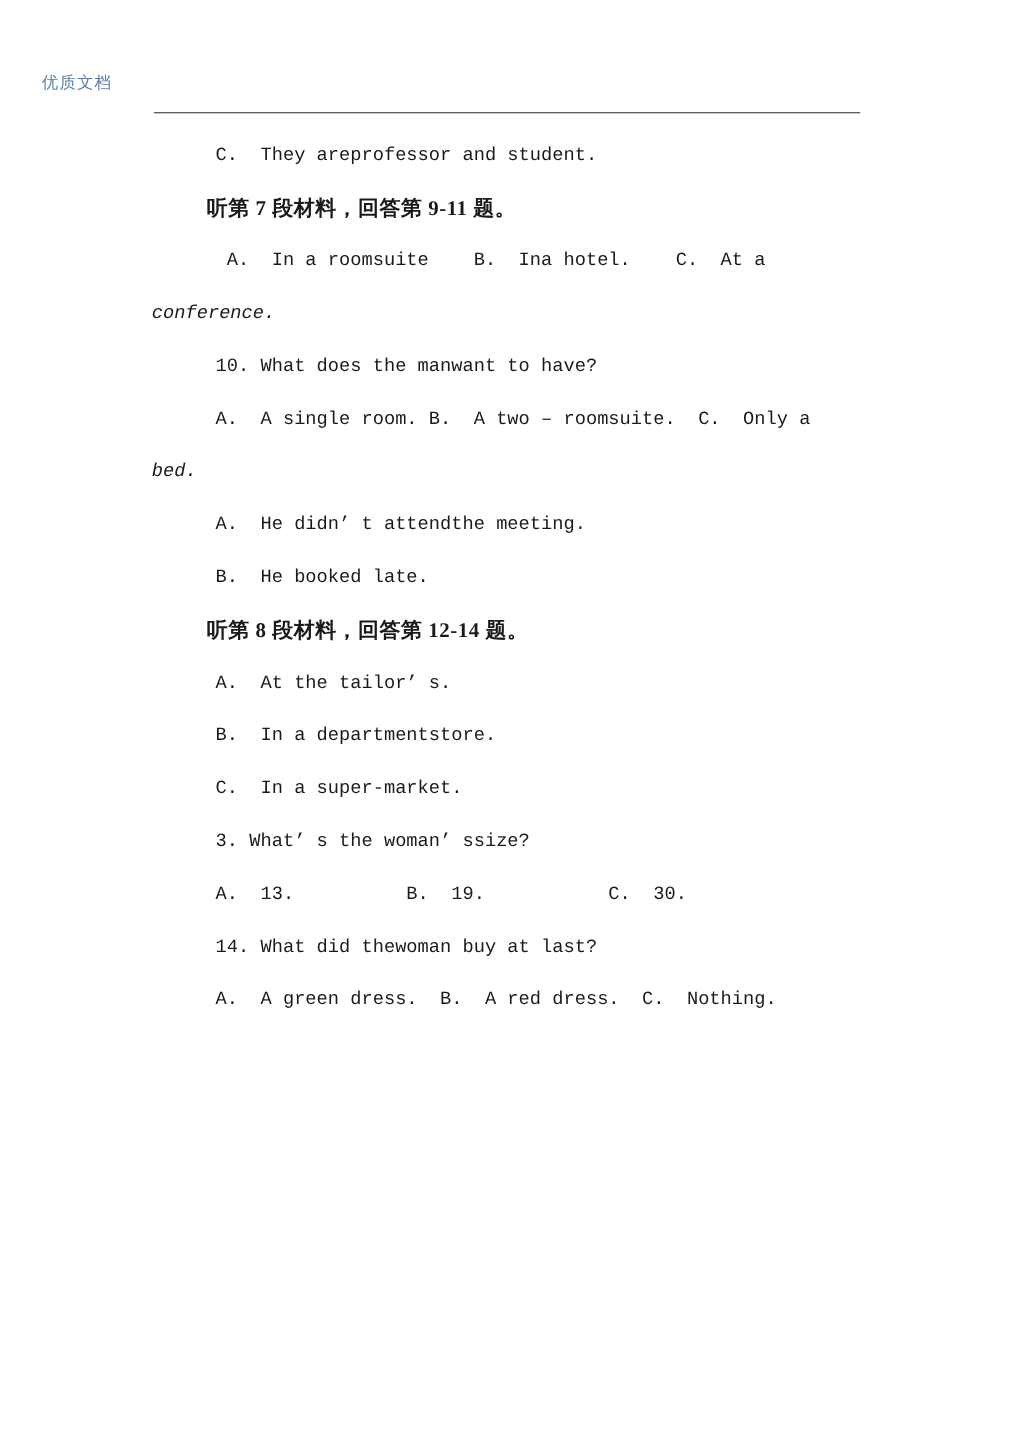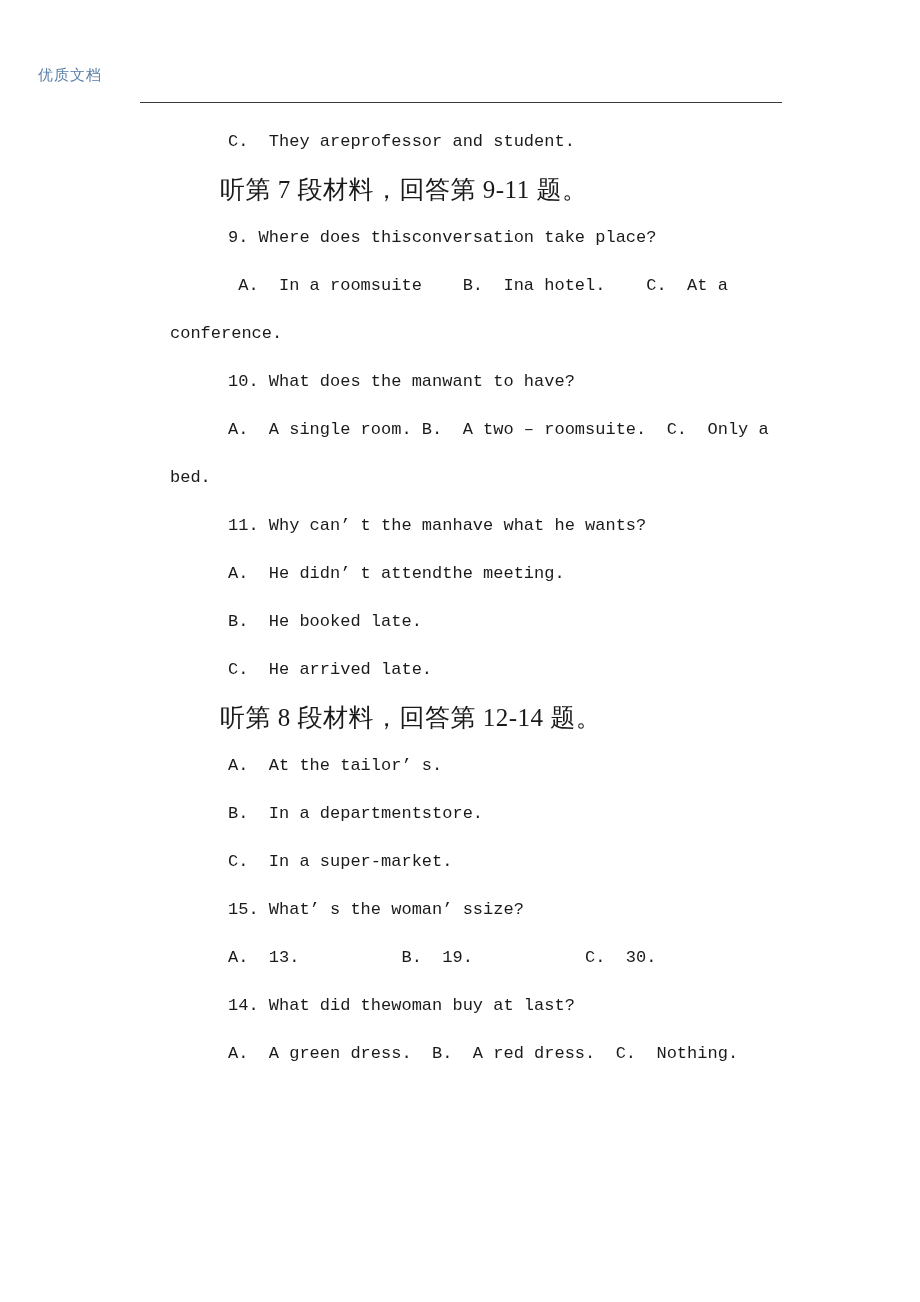--- a/index.html
+++ b/index.html
@@ -47,67 +47,65 @@
     top: 118px;
     left: 138px;
     width: 664px;
   }
   .line {
     font-size: 17px;
     line-height: 48px;
     color: #1a1a1a;
     white-space: pre;
     letter-spacing: 0px;
-    margin-left: 32px;
   }
   
   .line.indent {
     padding-left: 58px;
   }
   
   .line.flush {
     padding-left: 0;
+    font-style: italic;
   }
   
   .line.cn {
     font-family: "Liberation Serif", "DejaVu Serif", serif;
-    font-size: 25px;
+    font-size: 19px;
     letter-spacing: 0.5px;
+    font-weight: bold;
   }
   .line.cn.indent {
     padding-left: 50px;
   }
 </style>
 </head>
 <body>
 
 <div class="page">
 
   <div class="doc-header">
     <span class="watermark" style="color: rgb(91, 127, 166);">优质文档</span>
   </div>
 
   <div class="header-rule" style="border-top-color: rgb(58, 58, 58);"></div>
 
   <div class="body-text">
       <div class="line indent">C.  They areprofessor and student.</div>
       <div class="line indent cn">听第 7 段材料，回答第 9-11 题。</div>
-      <div class="line indent">9. Where does thisconversation take place?</div>
       <div class="line indent"> A.  In a roomsuite    B.  Ina hotel.    C.  At a</div>
       <div class="line flush">conference.</div>
       <div class="line indent">10. What does the manwant to have?</div>
       <div class="line indent">A.  A single room. B.  A two – roomsuite.  C.  Only a</div>
       <div class="line flush">bed.</div>
-      <div class="line indent">11. Why can’ t the manhave what he wants?</div>
       <div class="line indent">A.  He didn’ t attendthe meeting.</div>
       <div class="line indent">B.  He booked late.</div>
-      <div class="line indent">C.  He arrived late.</div>
       <div class="line indent cn">听第 8 段材料，回答第 12-14 题。</div>
       <div class="line indent">A.  At the tailor’ s.</div>
       <div class="line indent">B.  In a departmentstore.</div>
       <div class="line indent">C.  In a super-market.</div>
-      <div class="line indent">15. What’ s the woman’ ssize?</div>
+      <div class="line indent">3. What’ s the woman’ ssize?</div>
       <div class="line indent">A.  13.          B.  19.           C.  30.</div>
       <div class="line indent">14. What did thewoman buy at last?</div>
       <div class="line indent">A.  A green dress.  B.  A red dress.  C.  Nothing.</div>
     </div>
 
 </div>
 
 </body></html>

